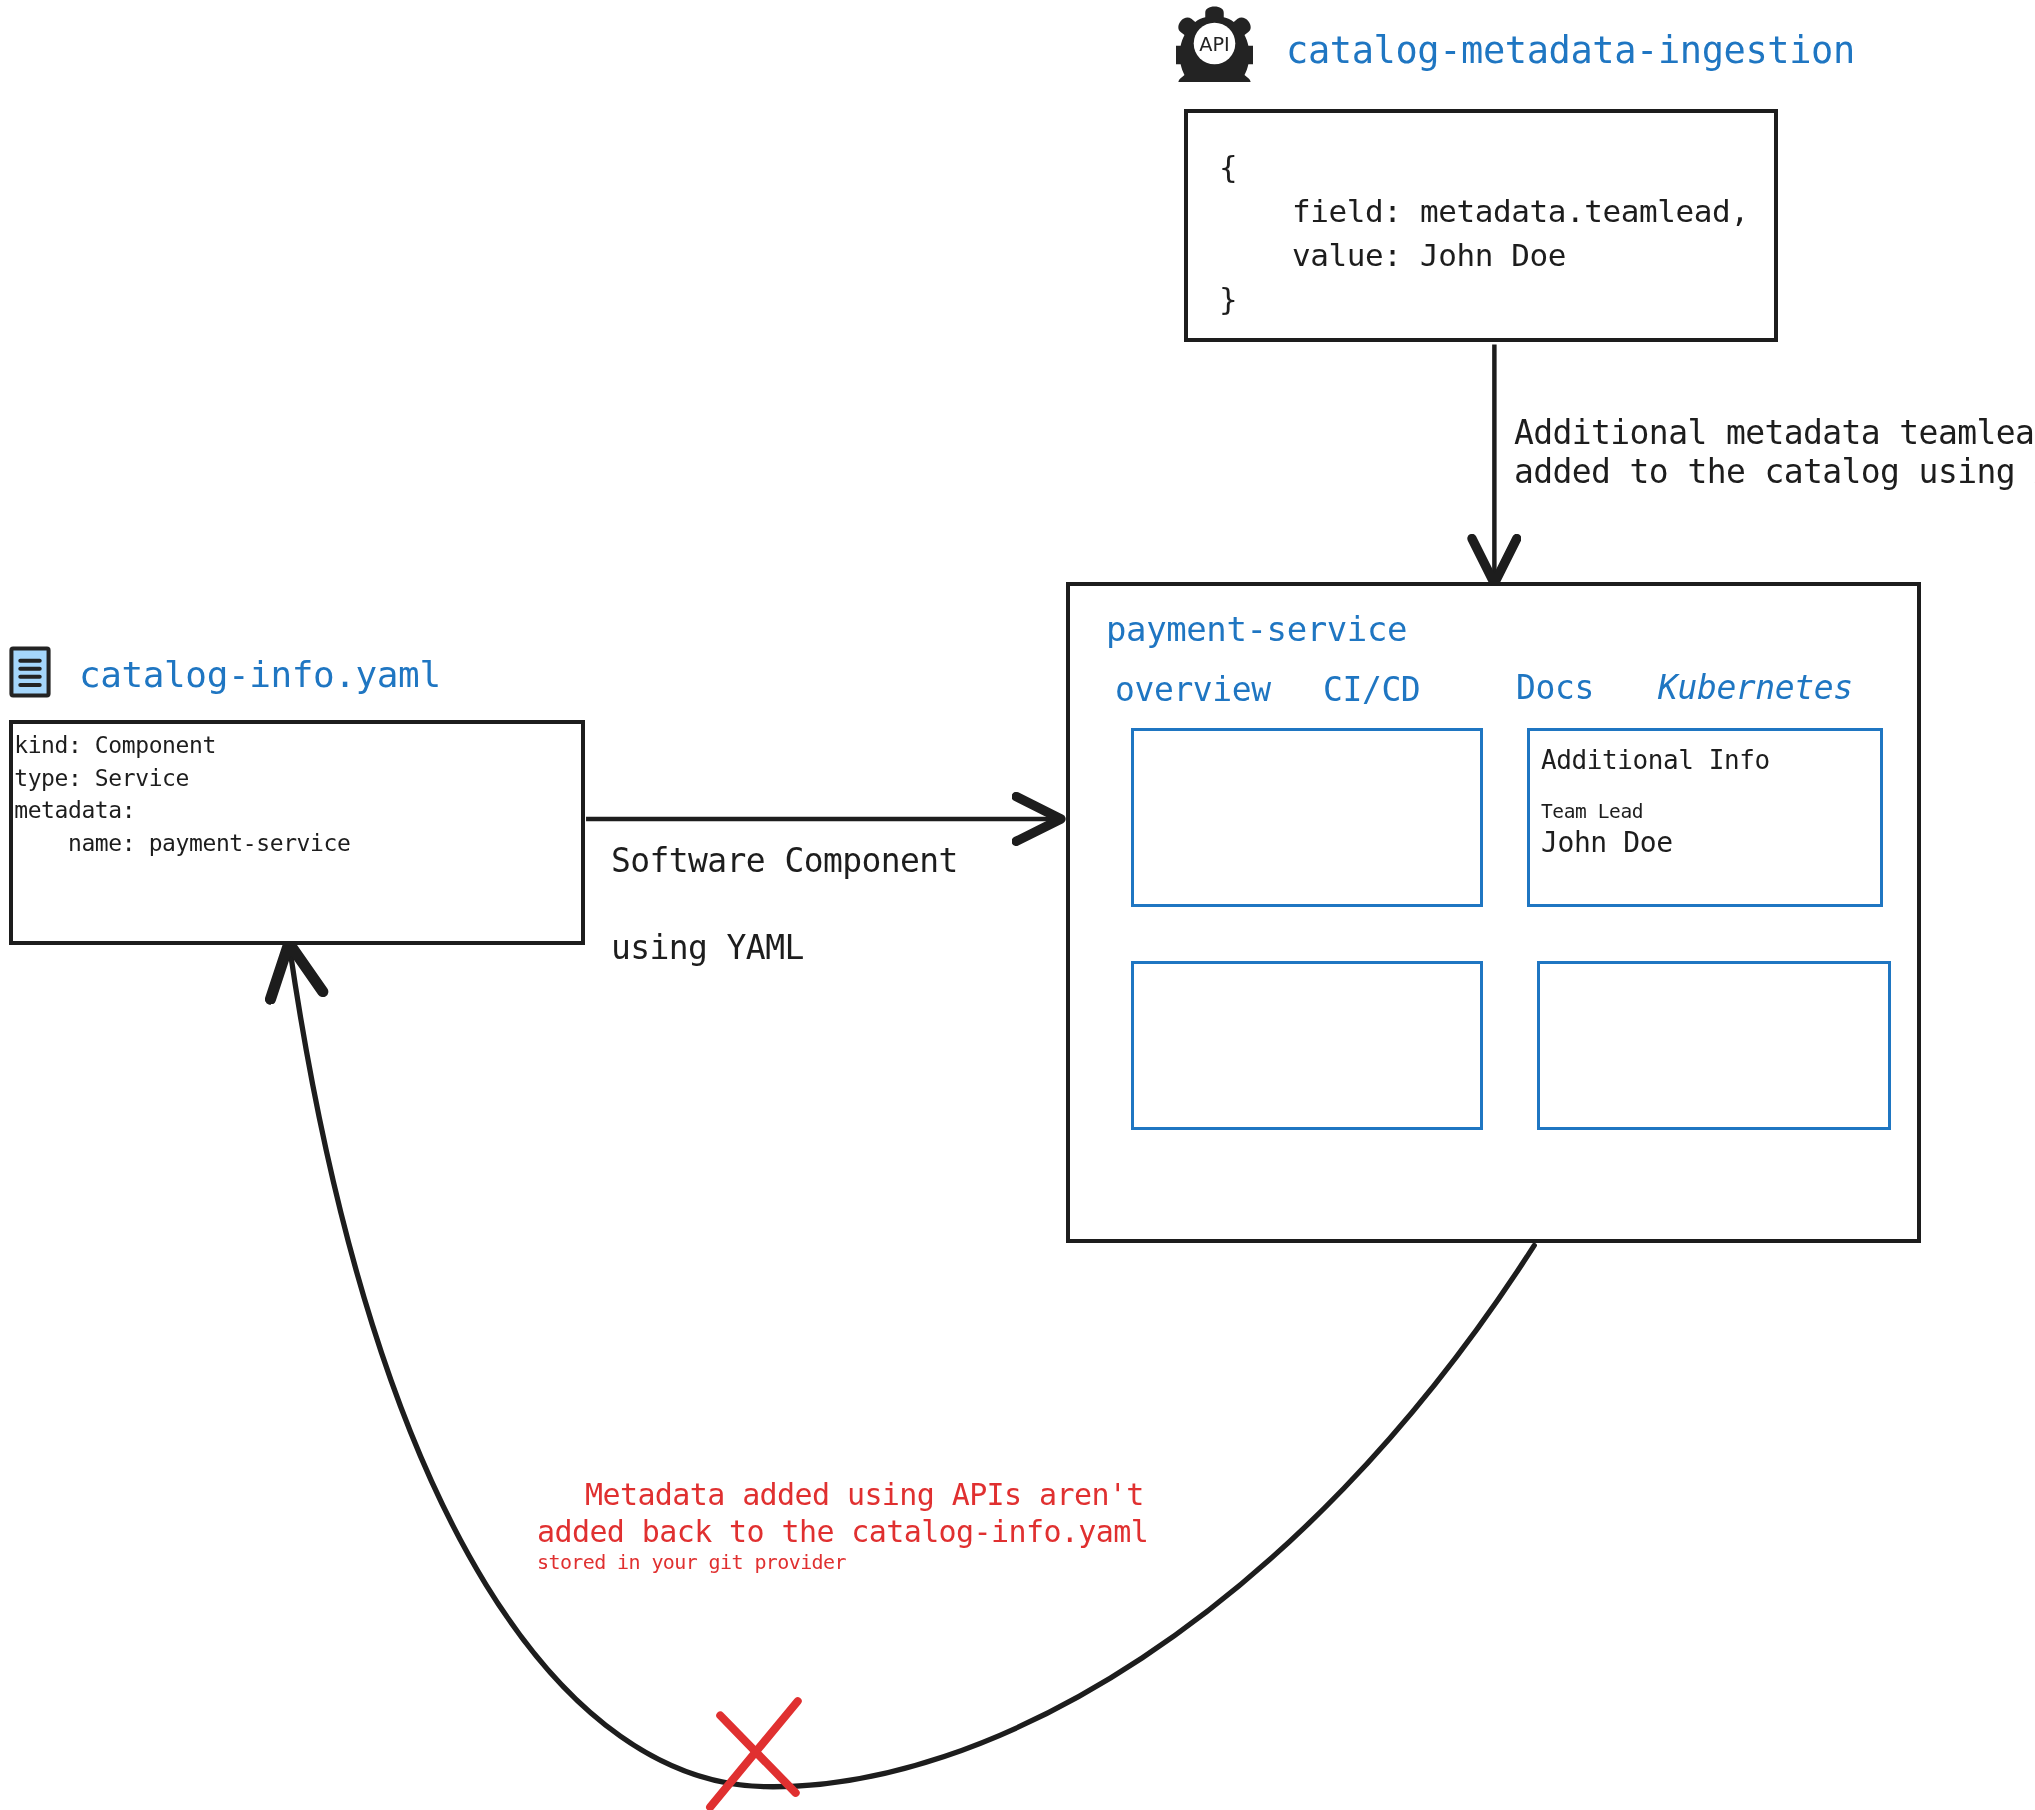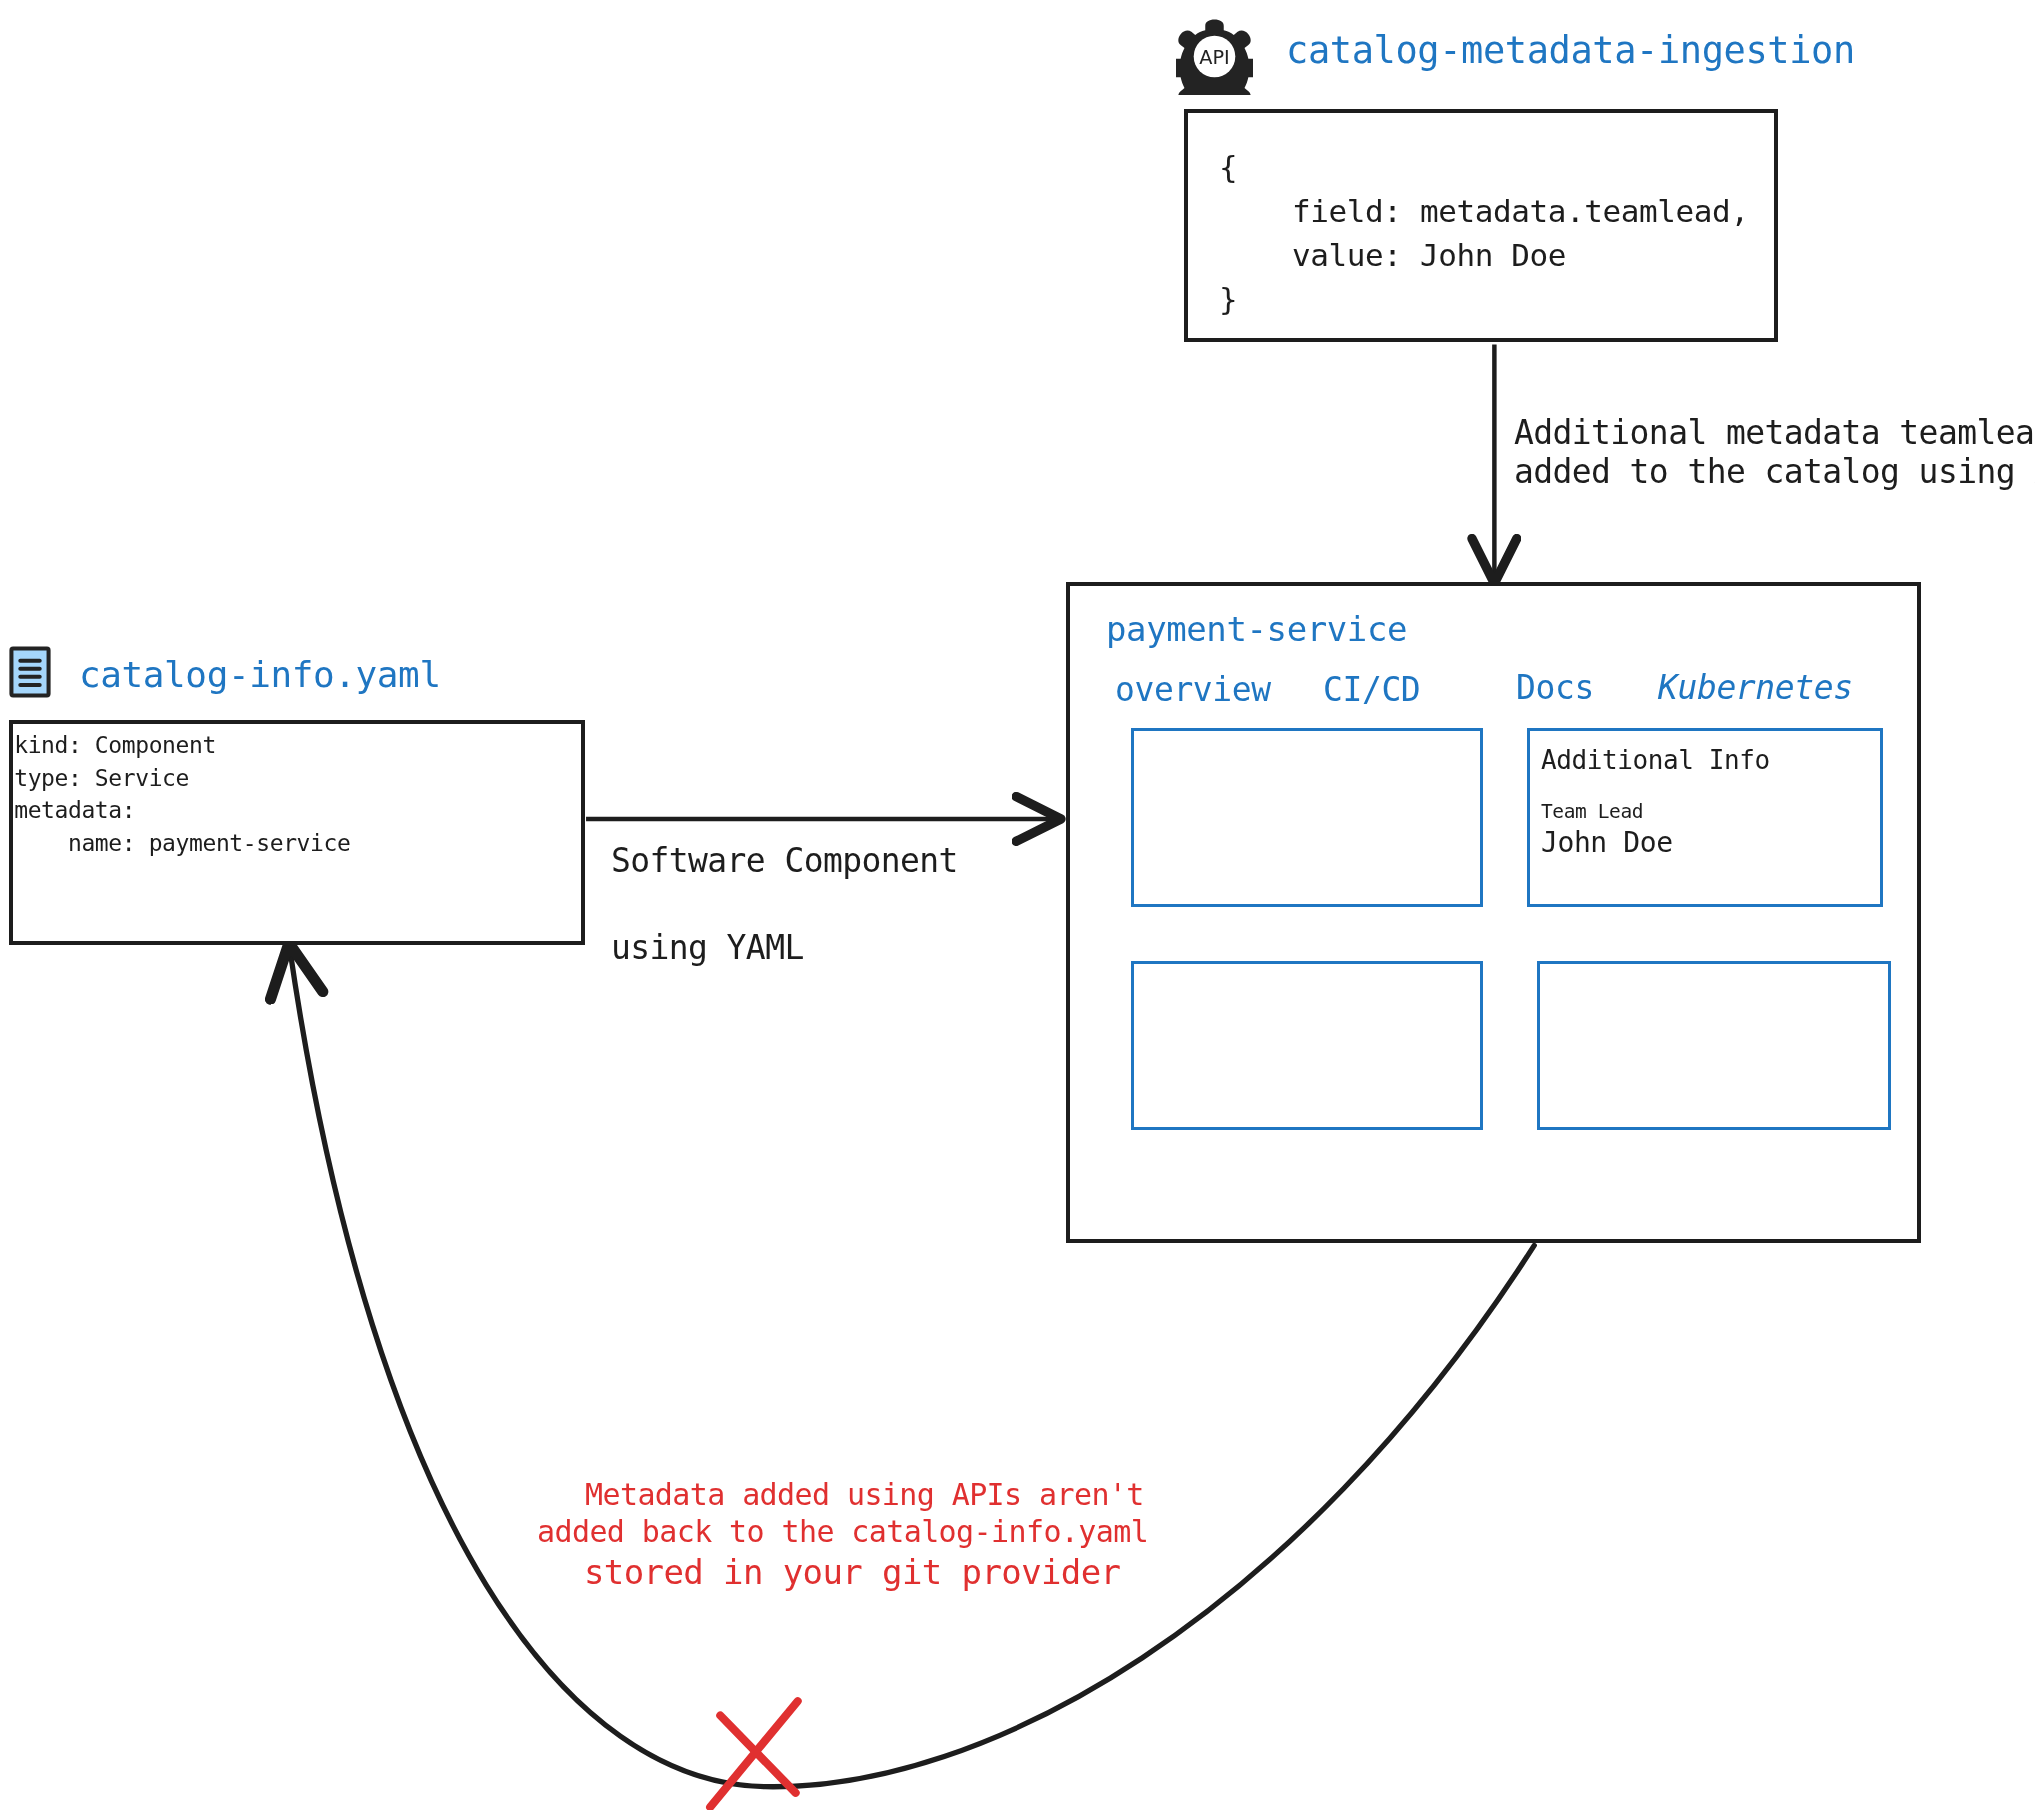--- a/index.html
+++ b/index.html
@@ -75,21 +75,21 @@
     font-family: "DejaVu Sans Mono", "Liberation Mono", monospace;
     white-space: pre;
     line-height: 1.42;
     letter-spacing: -0.6px;
   }
 
   
   .gear-icon {
     position: absolute;
     left: 1176px;
-    top: 18px;
+    top: 5px;
     width: 77px;
     height: 57px;
   }
 
   
   .doc-icon {
     position: absolute;
     left: 9px;
     top: 646px;
     width: 42px;
@@ -214,16 +214,16 @@
   <div class="card-text" style="left:1541px; top:745px; font-size:26px;">Additional Info</div>
   <div class="card-text" style="left:1541px; top:800px; font-size:19.5px;">Team Lead</div>
   <div class="card-text" style="left:1541px; top:826px; font-size:28px;">John Doe</div>
 
   <div class="box-blue" style="left:1131px; top:961px; width:352px; height:169px;"></div>
 
   <div class="box-blue" style="left:1537px; top:961px; width:354px; height:169px;"></div>
 
   <div class="annot-red" style="left:537px; top:1474px; font-size:30px;margin-left:48px;">Metadata added using APIs aren't</div>
   <div class="annot-red" style="left:537px; top:1511px; font-size:30px;">added back to the catalog-info.yaml</div>
-  <div class="annot-red" style="left:537px; top:1548px; font-size:34px;margin-left:47px;">stored in your git provider</div>
+  <div class="annot-red" style="left:537px; top:1548px; font-size:20px;">stored in your git provider</div>
 
 </div>
 
 
 </body></html>

